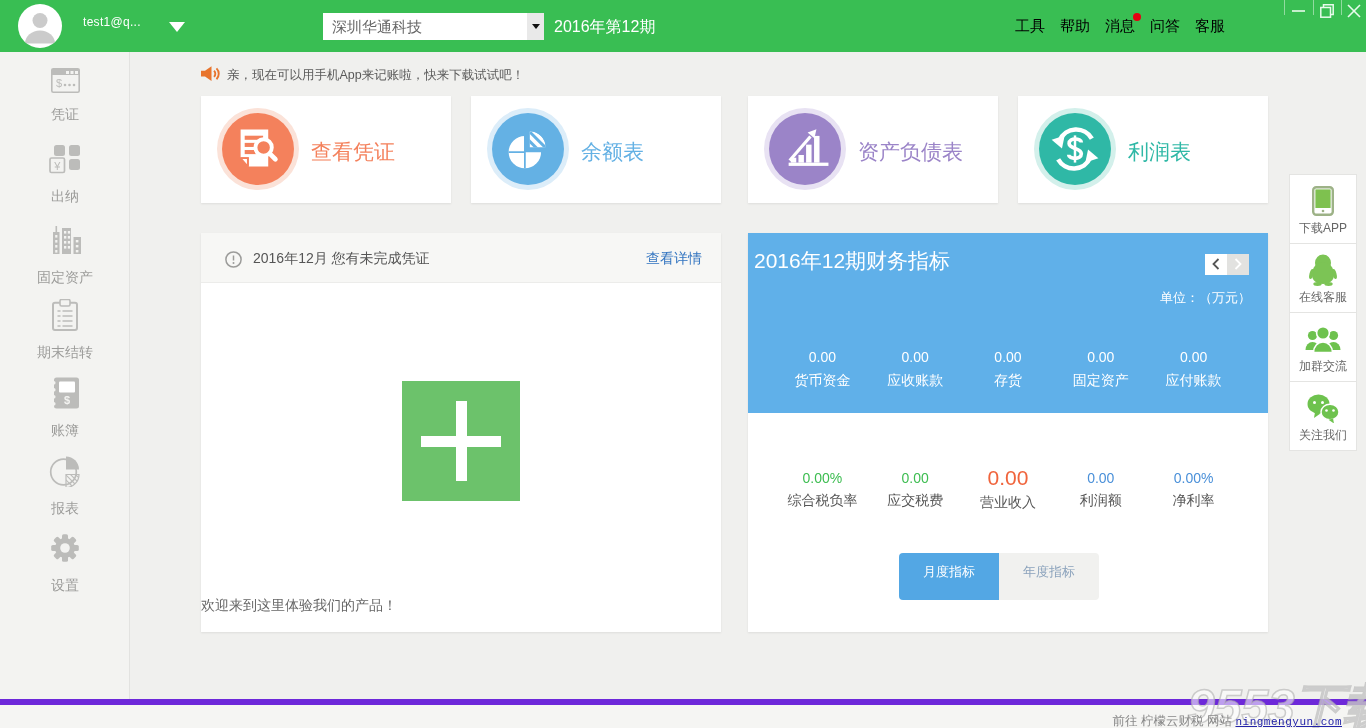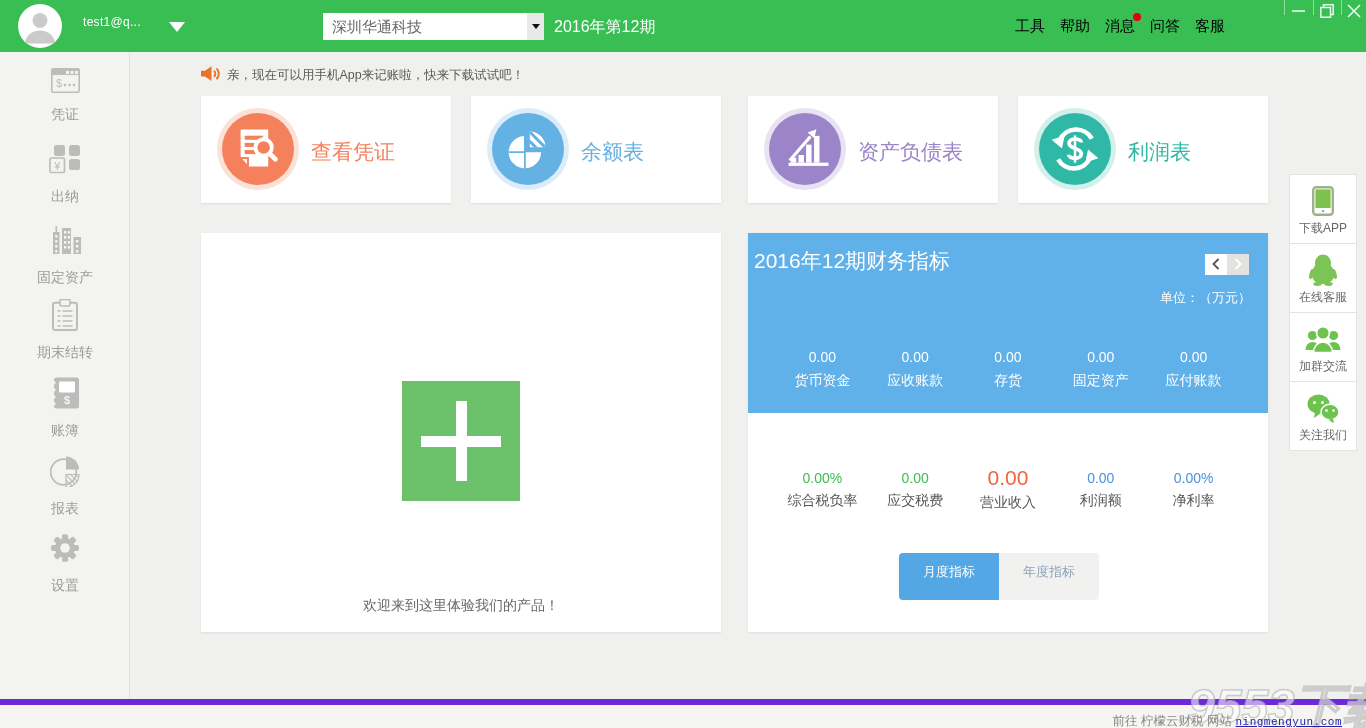--- a/index.html
+++ b/index.html
@@ -43,21 +43,21 @@
 
 
 #lpanel { position:absolute; left:201px; top:233px; width:520px; height:399px; background:#fff; box-shadow:0 1px 2px rgba(0,0,0,0.08); }
 #lpanel .phead { position:absolute; left:0; top:0; width:100%; height:50px; background:#F7F7F5; border-bottom:1px solid #ECECEA; }
 #lpanel .phead .t { position:absolute; left:52px; top:17px; font-size:14px; color:#555; }
 #lpanel .phead .more { position:absolute; right:19px; top:17px; font-size:14px; color:#3274C0; }
 #plus { position:absolute; left:201px; top:148px; width:118px; height:120px; background:#6CC26B; }
 #plus .h { position:absolute; left:19px; top:55px; width:80px; height:11px; background:#fff; }
 #plus .v { position:absolute; left:54px; top:20px; width:11px; height:80px; background:#fff; }
 #newlab { position:absolute; left:0; top:272px; width:100%; text-align:center; font-size:17px; color:#777; }
-#welcome { position:absolute; left:0; top:364px; width:100%; text-align:center; font-size:14px; color:#666; }
+#welcome { position:absolute; left:0; top:364px; width:100%; font-size:14px; color:#666; }
 
 
 #rpanel { position:absolute; left:748px; top:233px; width:520px; height:399px; background:#fff; box-shadow:0 1px 2px rgba(0,0,0,0.08); }
 #rblue { position:absolute; left:0; top:0; width:520px; height:180px; background:#60B0E9; }
 #rblue .title { position:absolute; left:6px; top:14px; font-size:21px; color:#fff; }
 #rnav { position:absolute; right:19px; top:21px; }
 #rnav .b { display:inline-block; width:22px; height:21px; text-align:center; line-height:21px; font-size:14px; }
 #rnav .b1 { background:#fff; color:#555; }
 #rnav .b2 { background:#E2E2E0; color:#fff; }
 #runit { position:absolute; right:17px; top:56px; font-size:13px; color:#fff; }
@@ -304,20 +304,29 @@
     <path d="M9 15 A 16.5 16.5 0 0 1 38.5 13.5" fill="none" stroke="#fff" stroke-width="4.2"></path>
     <path d="M37 31 A 16.5 16.5 0 0 1 7.5 32.5" fill="none" stroke="#fff" stroke-width="4.2"></path>
     <path d="M1.5 14.5 L13.5 10.5 L11 22.5 Z" fill="#fff"></path>
     <path d="M44.5 31.5 L32.5 35.5 L35 23.5 Z" fill="#fff"></path>
   </svg>
 </div>
     <div class="ttl" style="color:#2FB8A6;">利润表</div>
   </div>
 
 <div id="lpanel">
+  <div class="phead">
+    <svg width="17" height="17" viewBox="0 0 17 17" style="position:absolute;left:24px;top:18px;">
+      <circle cx="8.5" cy="8.5" r="7.6" fill="none" stroke="#9C9C9A" stroke-width="1.5"></circle>
+      <line x1="8.5" y1="4.5" x2="8.5" y2="9.5" stroke="#9C9C9A" stroke-width="1.5"></line>
+      <circle cx="8.5" cy="12" r="1" fill="#9C9C9A"></circle>
+    </svg>
+    <span class="t">2016年12月 您有未完成凭证</span>
+    <span class="more">查看详情</span>
+  </div>
   <div id="plus">
       <div class="h"></div>
       <div class="v"></div>
     </div>
   <div id="welcome">欢迎来到这里体验我们的产品！</div>
 </div>
 
 <div id="rpanel">
   <div id="rblue">
     <div class="title">2016年12期财务指标</div>

